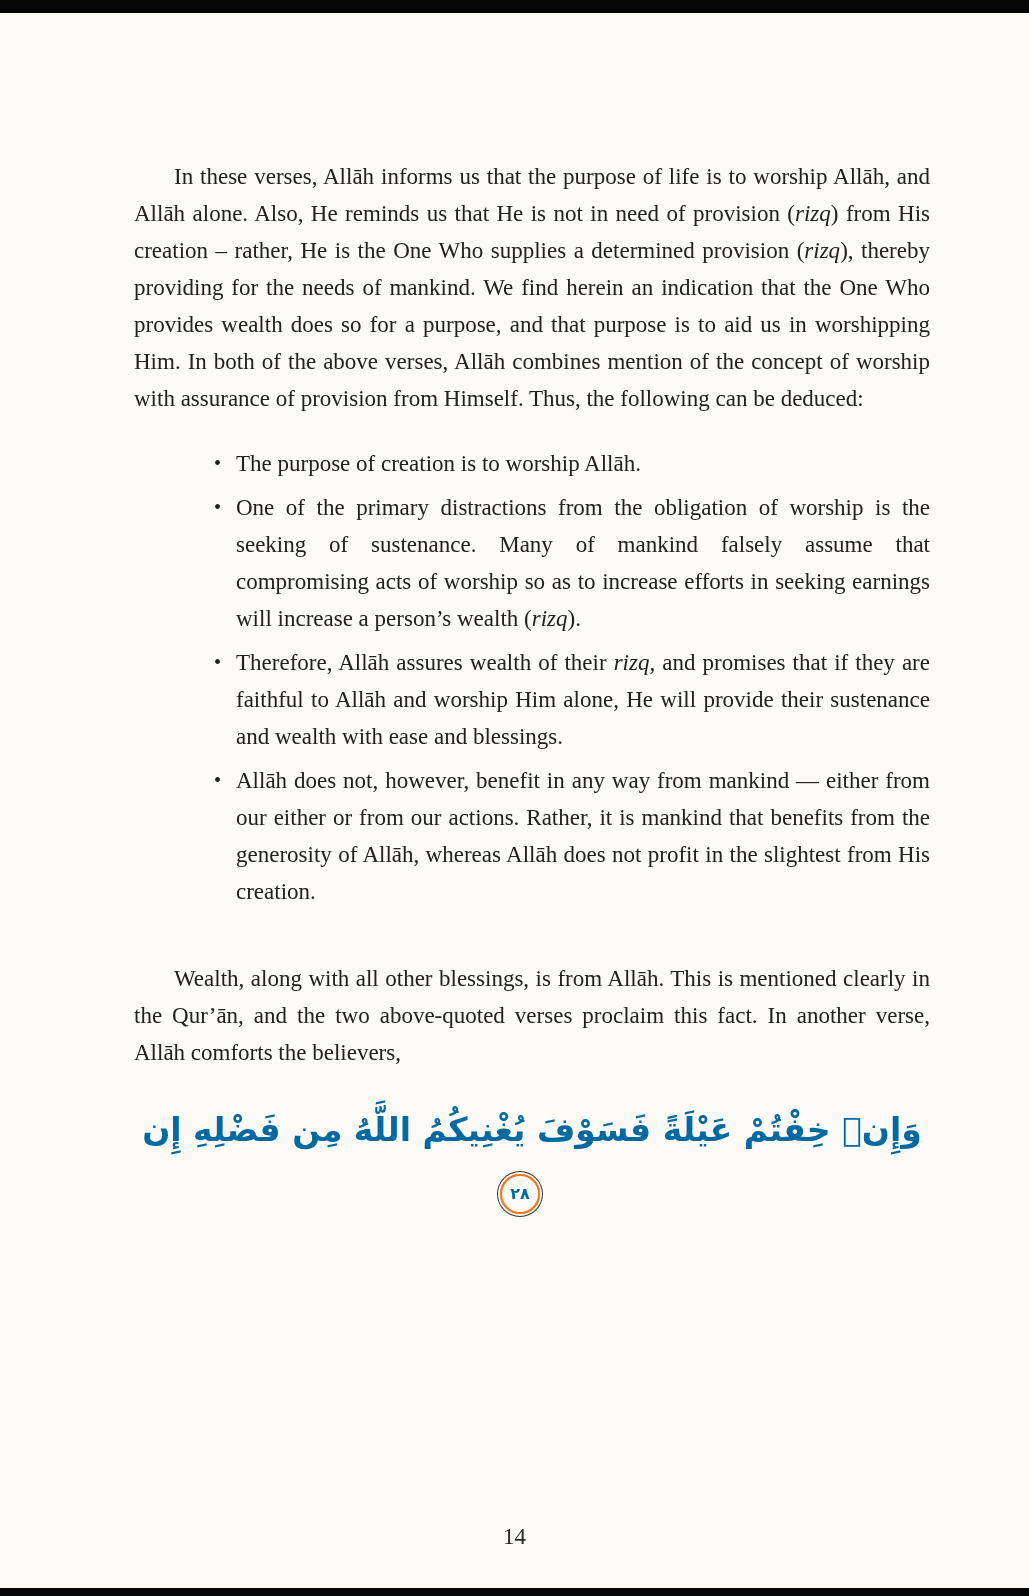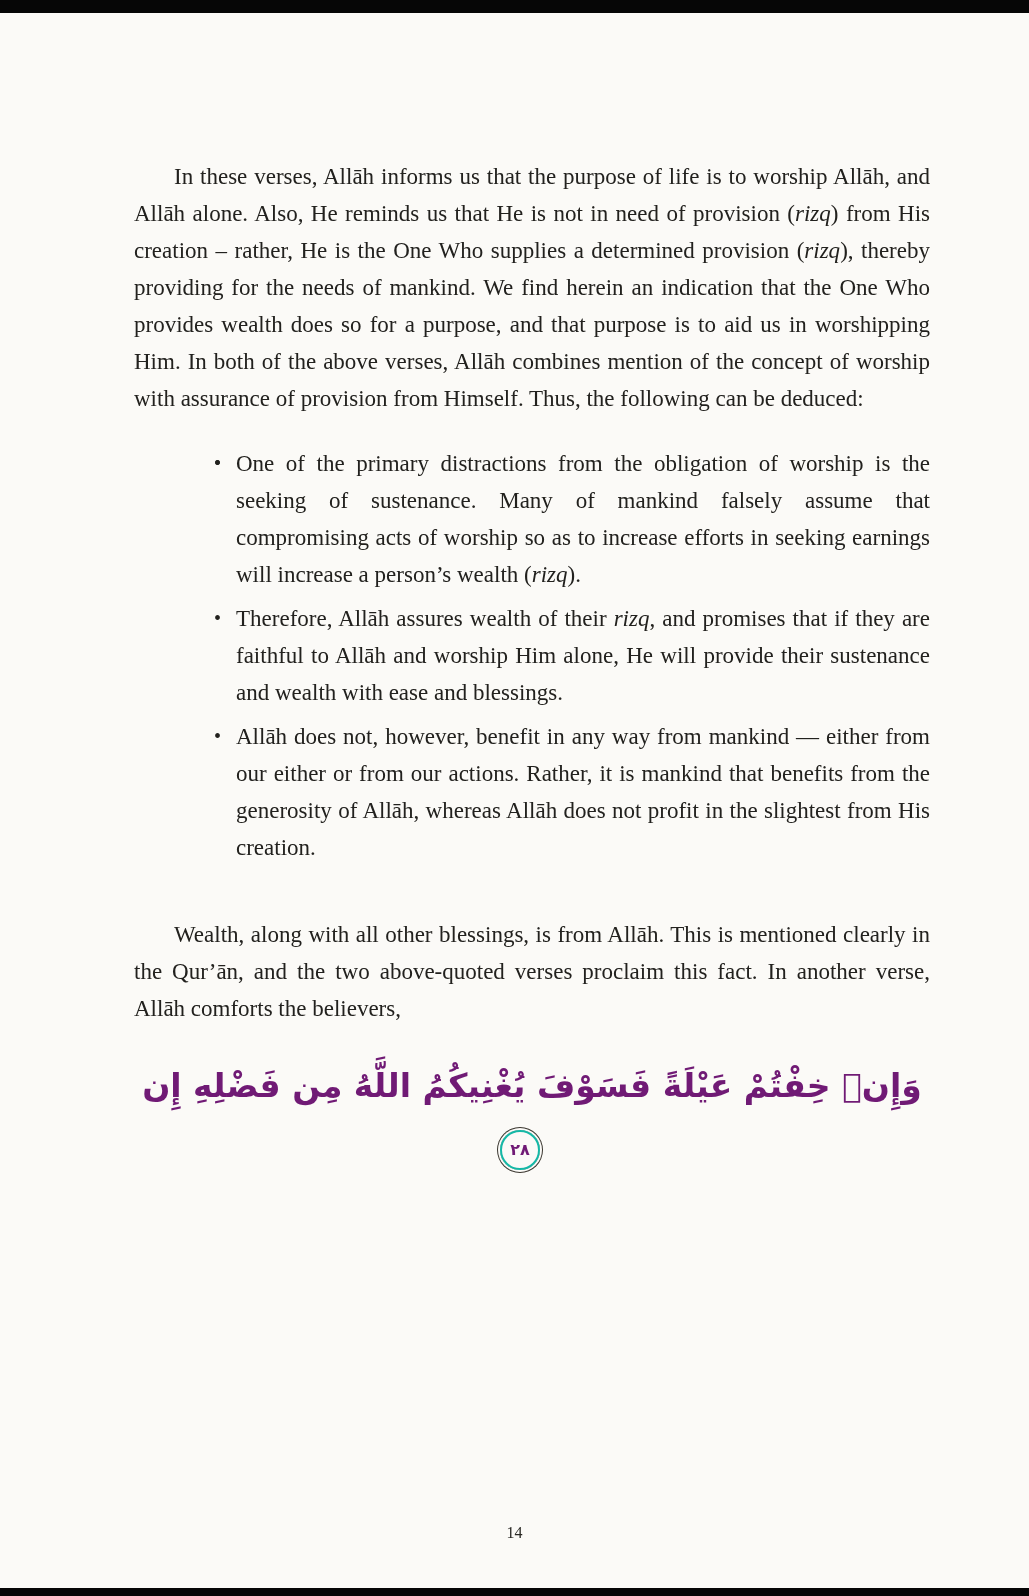--- a/index.html
+++ b/index.html
@@ -61,64 +61,65 @@
     font-size: 20px;
   }
 
   .arabic {
     direction: rtl;
     text-align: center;
     margin-top: 24px;
     font-family: "DejaVu Sans", sans-serif;
     font-size: 33px;
     font-weight: 700;
-    color: #701a75;
+    color: #0369a1;
     line-height: 62px;
   }
   .arabic .aline {
     white-space: nowrap;
   }
   .ayah {
     display: inline-flex;
     align-items: center;
     justify-content: center;
     width: 36px;
     height: 36px;
-    border: 2px solid #14b8a6;
+    border: 2px solid #f97316;
     border-radius: 50%;
     box-shadow: 0 0 0 2px #fbfaf7, 0 0 0 3px #3a362f;
     font-size: 16px;
     font-weight: 700;
     vertical-align: middle;
     margin-right: 24px;
     line-height: 1;
   }
 
   .pagenum {
     position: absolute;
     left: 0;
     right: 0;
     top: 1524px;
     text-align: center;
-    font-size: 16px;
+    font-size: 23px;
     color: #2a2925;
   }
 </style>
 </head>
 <body>
 
 <div class="scan-bar top"></div>
 
 <main class="page">
 
   <p class="para indent"><span>In these verses, Allāh informs us that the purpose of life is to worship Allāh, and Allāh alone. Also, He reminds us that He is not in need of provision (</span><i>rizq</i><span>) from His creation – rather, He is the One Who supplies a determined provision (</span><i>rizq</i><span>), thereby providing for the needs of mankind. We find herein an indication that the One Who provides wealth does so for a purpose, and that purpose is to aid us in worshipping Him. In both of the above verses, Allāh combines mention of the concept of worship with assurance of provision from Himself. Thus, the following can be deduced:</span></p>
 
   <ul class="bullets">
     <li>
       <span class="bdot">•</span>
+      <span class="btext"><span>The purpose of creation is to worship Allāh.</span></span>
     </li>
     <li>
       <span class="bdot">•</span>
       <span class="btext"><span>One of the primary distractions from the obligation of worship is the seeking of sustenance. Many of mankind falsely assume that compromising acts of worship so as to increase efforts in seeking earnings will increase a person’s wealth (</span><i>rizq</i><span>).</span></span>
     </li>
     <li>
       <span class="bdot">•</span>
       <span class="btext"><span>Therefore, Allāh assures wealth of their </span><i>rizq</i><span>, and promises that if they are faithful to Allāh and worship Him alone, He will provide their sustenance and wealth with ease and blessings.</span></span>
     </li>
     <li>

